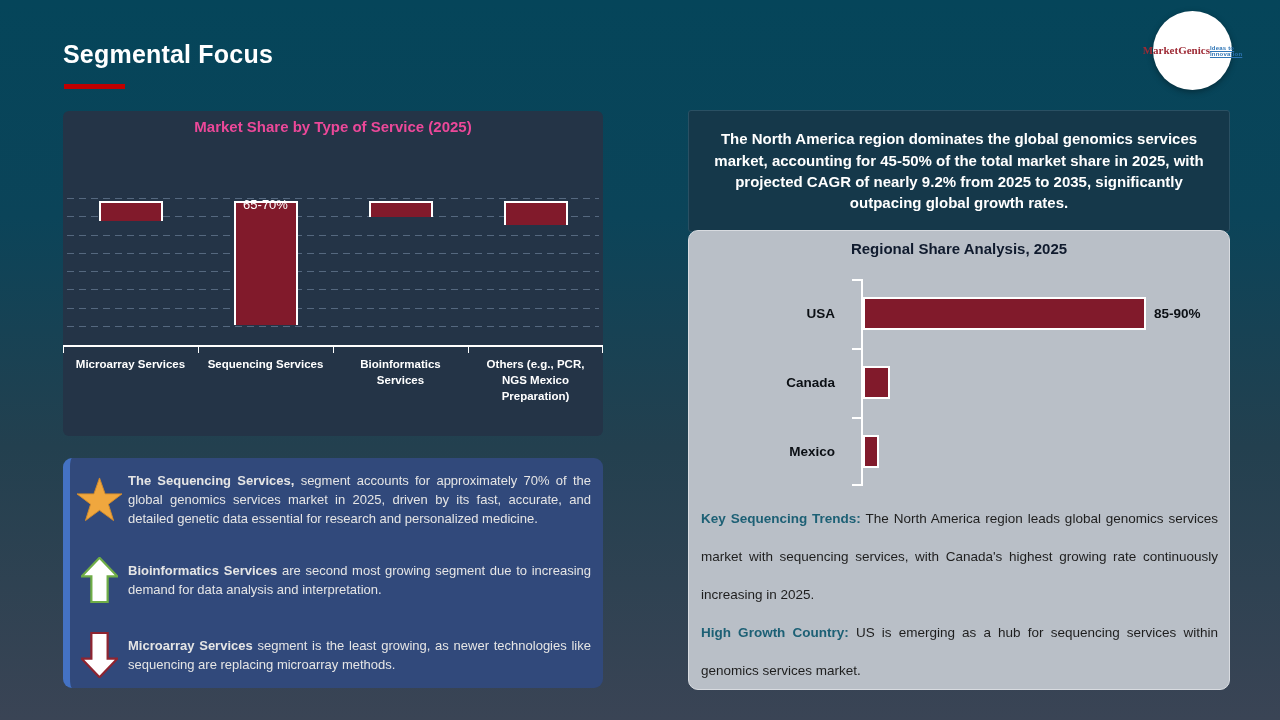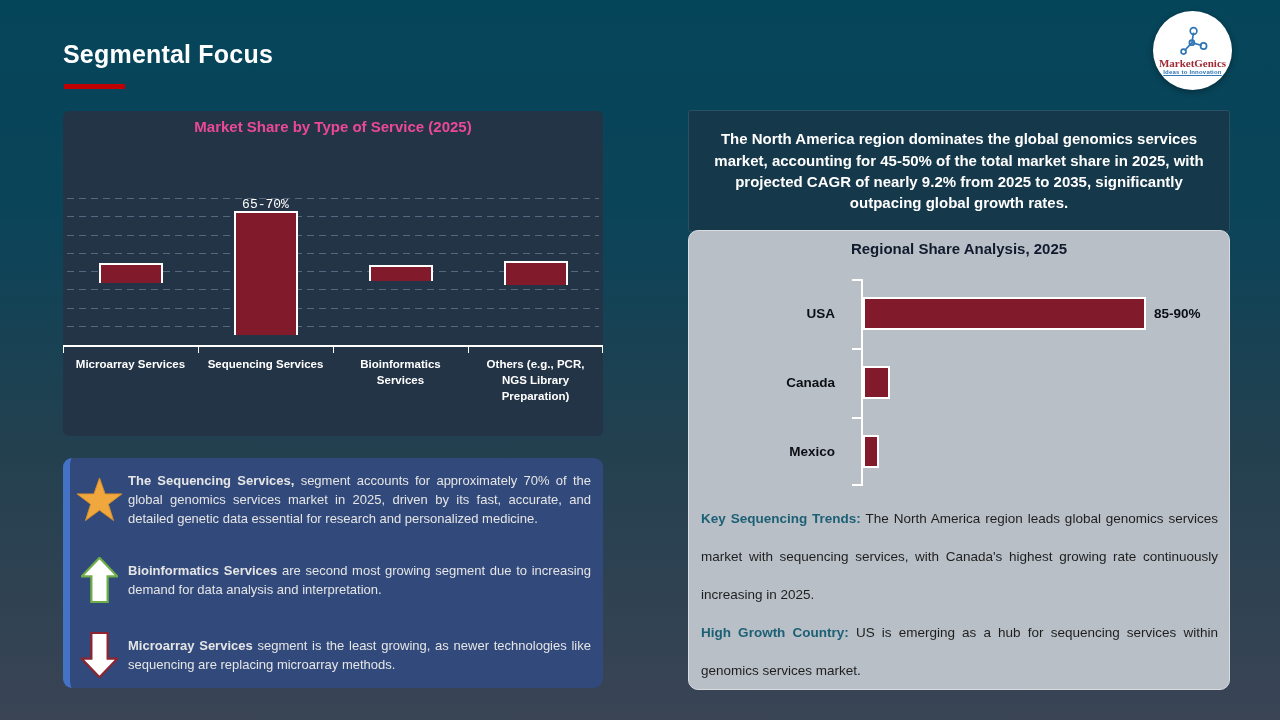--- a/index.html
+++ b/index.html
@@ -7,31 +7,31 @@
   body { font-family:"Liberation Sans", sans-serif; overflow:hidden; }
   .slide {
     position:relative; width:1280px; height:720px;
     background:linear-gradient(180deg,#05455A 0%,#0B4459 30%,#23404F 62%,#3A4455 100%);
   }
   
   .page-title { position:absolute; left:63px; top:40px; color:#fff; font-size:25px; font-weight:bold; letter-spacing:.2px; }
   .title-underline { position:absolute; left:64px; top:84px; width:61px; height:5px; background:#C00000; }
   
   .logo { position:absolute; left:1153px; top:11px; width:79px; height:79px; background:#fff; border-radius:50%;
-          box-shadow:0 2px 6px rgba(0,0,0,.35); display:flex; flex-direction:column; align-items:center; justify-content:center; }
+          box-shadow:0 2px 6px rgba(0,0,0,.35); display:flex; flex-direction:row; align-items:center; justify-content:center; }
   .logo svg { width:34px; height:30px; margin-bottom:1px; }
   .logo-brand { font-family:"Liberation Serif", serif; font-weight:bold; font-size:11px; color:#9E2A35; line-height:1.1; }
   .logo-tagline { font-size:6px; font-weight:bold; color:#2E75B6; text-decoration:underline; letter-spacing:.2px; }
   
   .service-panel { position:absolute; left:63px; top:111px; width:540px; height:325px; background:#243447; border-radius:6px; padding-top:7px; }
   .chart-title { text-align:center; color:#ec4899; font-weight:bold; font-size:15px; }
   .vplot { position:relative; height:146px; margin-top:66px; border-bottom:2px solid #fff; }
   .gridline { position:absolute; left:4px; right:4px; height:1px;
               background:repeating-linear-gradient(90deg,#55687F 0 7px,transparent 7px 12px); }
-  .vcell { position:absolute; bottom:0; height:100%; display:flex; justify-content:center; align-items:center;font-family:Liberation Mono, monospace; }
+  .vcell { position:absolute; bottom:0; height:100%; display:flex; justify-content:center; align-items:flex-start; }
   .vbar { width:64px; background:#811A2B; border:2px solid #fff; border-bottom:none; }
   .vval { position:absolute; width:100%; text-align:center; color:#fff; font-size:13px; }
   .vtick { position:absolute; top:100%; width:1px; height:6px; background:#fff; }
   .xlabels { display:flex; padding-top:9px; }
   .xlabel { width:135px; text-align:center; color:#fff; font-weight:bold; font-size:11.5px; line-height:1.4; padding:0 8px; }
   
   .insights { position:absolute; left:63px; top:458px; width:540px; height:230px; background:#31497B;
               border-left:7px solid #4472C4; border-radius:9px; padding:13px 12px 10px 0;
               display:flex; flex-direction:column; justify-content:space-between; }
   .insight-row { display:flex; align-items:center; }
@@ -108,21 +108,21 @@
         <div class="vtick" style="left: 0px; top: calc(100% + 2px);"></div>
         <div class="vtick" style="left: 135px; top: calc(100% + 2px);"></div>
         <div class="vtick" style="left: 270px; top: calc(100% + 2px);"></div>
         <div class="vtick" style="left: 405px; top: calc(100% + 2px);"></div>
         <div class="vtick" style="left: 539px; top: calc(100% + 2px);"></div>
       </div>
     <div class="xlabels" id="vlabels">
         <div class="xlabel">Microarray Services</div>
         <div class="xlabel">Sequencing Services</div>
         <div class="xlabel">Bioinformatics Services</div>
-        <div class="xlabel">Others (e.g., PCR, NGS Library Preparation)</div>
+        <div class="xlabel">Others (e.g., PCR, NGS Mexico Preparation)</div>
       </div>
   </section>
 
   <section class="insights">
     <div class="insight-row">
       <div class="insight-icon">
         <svg width="47" height="45" viewBox="0 0 100 96">
           <polygon points="50,2 62,36 98,36 69,58 80,93 50,71 20,93 31,58 2,36 38,36" fill="#F0A73E" stroke="#D28B2B" stroke-width="2"></polygon>
         </svg>
       </div>

